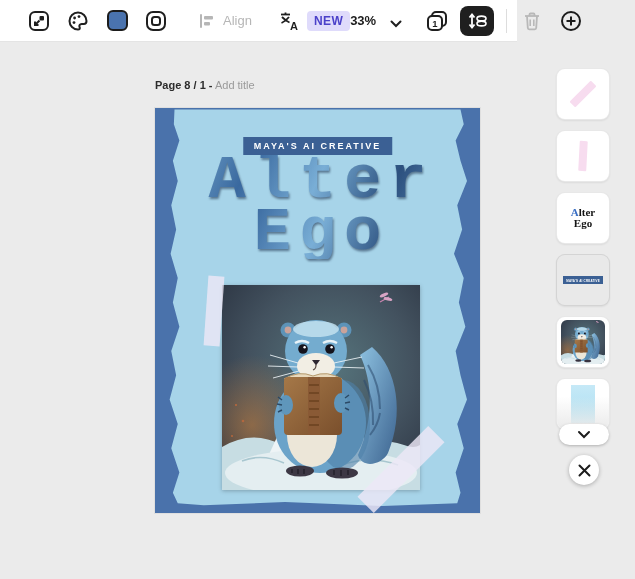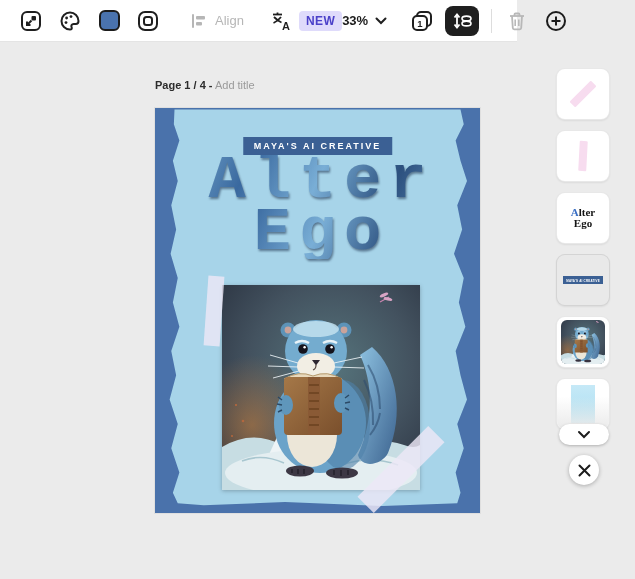--- a/index.html
+++ b/index.html
@@ -3,41 +3,41 @@
 <meta charset="utf-8">
 <style>
   * { margin:0; padding:0; box-sizing:border-box; }
   html,body { width:635px; height:579px; overflow:hidden; }
   body { font-family:"Liberation Sans", sans-serif; background:#ebebeb; position:relative; }
 
   
   .toolbar {
     position:absolute; top:0; left:0; width:517px; height:42px;
     background:#ffffff; border-bottom:1px solid #e4e4e4;
-    display:flex; align-items:center; padding:0 12px 0 18px;
+    display:flex; align-items:center; padding:0 12px 0 26px;
   }
   .tb-btn {
     width:26px; height:26px; display:flex; align-items:center; justify-content:center;
     border-radius:6px; flex:0 0 auto; cursor:pointer;
   }
   .tb-gap { margin-right:13px; }
   .swatch {
     width:21px; height:21px; border-radius:6px;
     background:var(--accent-swatch,#4a73ae); border:2px solid #1c1c1c;
   }
   .align-group { display:flex; align-items:center; gap:6px; margin-left:28px; color:#b6b6b6; }
   .align-label { font-size:13px; color:#b6b6b6; }
   .translate-group { display:flex; align-items:center; gap:7px; margin-left:26px; }
   .new-badge {
     background:var(--badge-bg,#dfdbfb); color:var(--badge-text,#4b41c9);
     font-size:12px; font-weight:bold; letter-spacing:.4px;
     padding:3px 7px; border-radius:4px;
   }
   .tb-right { margin-left:auto; display:flex; align-items:center; }
-  .zoom-ctl { display:flex; align-items:center; gap:7px; cursor:pointer; margin-right:22px; }
+  .zoom-ctl { display:flex; align-items:flex-end; gap:14px; cursor:pointer; margin-right:22px; }
   .zoom-val { font-size:13px; font-weight:bold; color:#1c1c1c; }
   .layers-btn {
     width:34px; height:30px; background:#1f1f1f; border-radius:8px;
     display:flex; align-items:center; justify-content:center; cursor:pointer;
     margin-left:10px;
   }
   .tb-divider { width:1px; height:24px; background:#dddddd; margin:0 12px; }
 
   
   .page-label { position:absolute; left:155px; top:79px; font-size:11px; cursor:default; }
@@ -218,21 +218,21 @@
     <div class="tb-btn">
       <svg width="24" height="24" viewBox="0 0 24 24">
         <circle cx="12" cy="12" r="9" fill="none" stroke="#1c1c1c" stroke-width="2"></circle>
         <path d="M12 7.5 V16.5 M7.5 12 H16.5" stroke="#1c1c1c" stroke-width="2"></path>
       </svg>
     </div>
   </div>
 </div>
 
 <div class="page-label">
-  <b>Page 1 / 4 -</b>
+  <b>Page 8 / 1 -</b>
   <span class="muted">Add title</span>
 </div>
 
 <div class="poster">
   <div class="paper"></div>
 
   <div class="poster-banner">MAYA'S AI CREATIVE</div>
 
   <div class="poster-title">
     <div class="poster-title-line">Alter</div>

